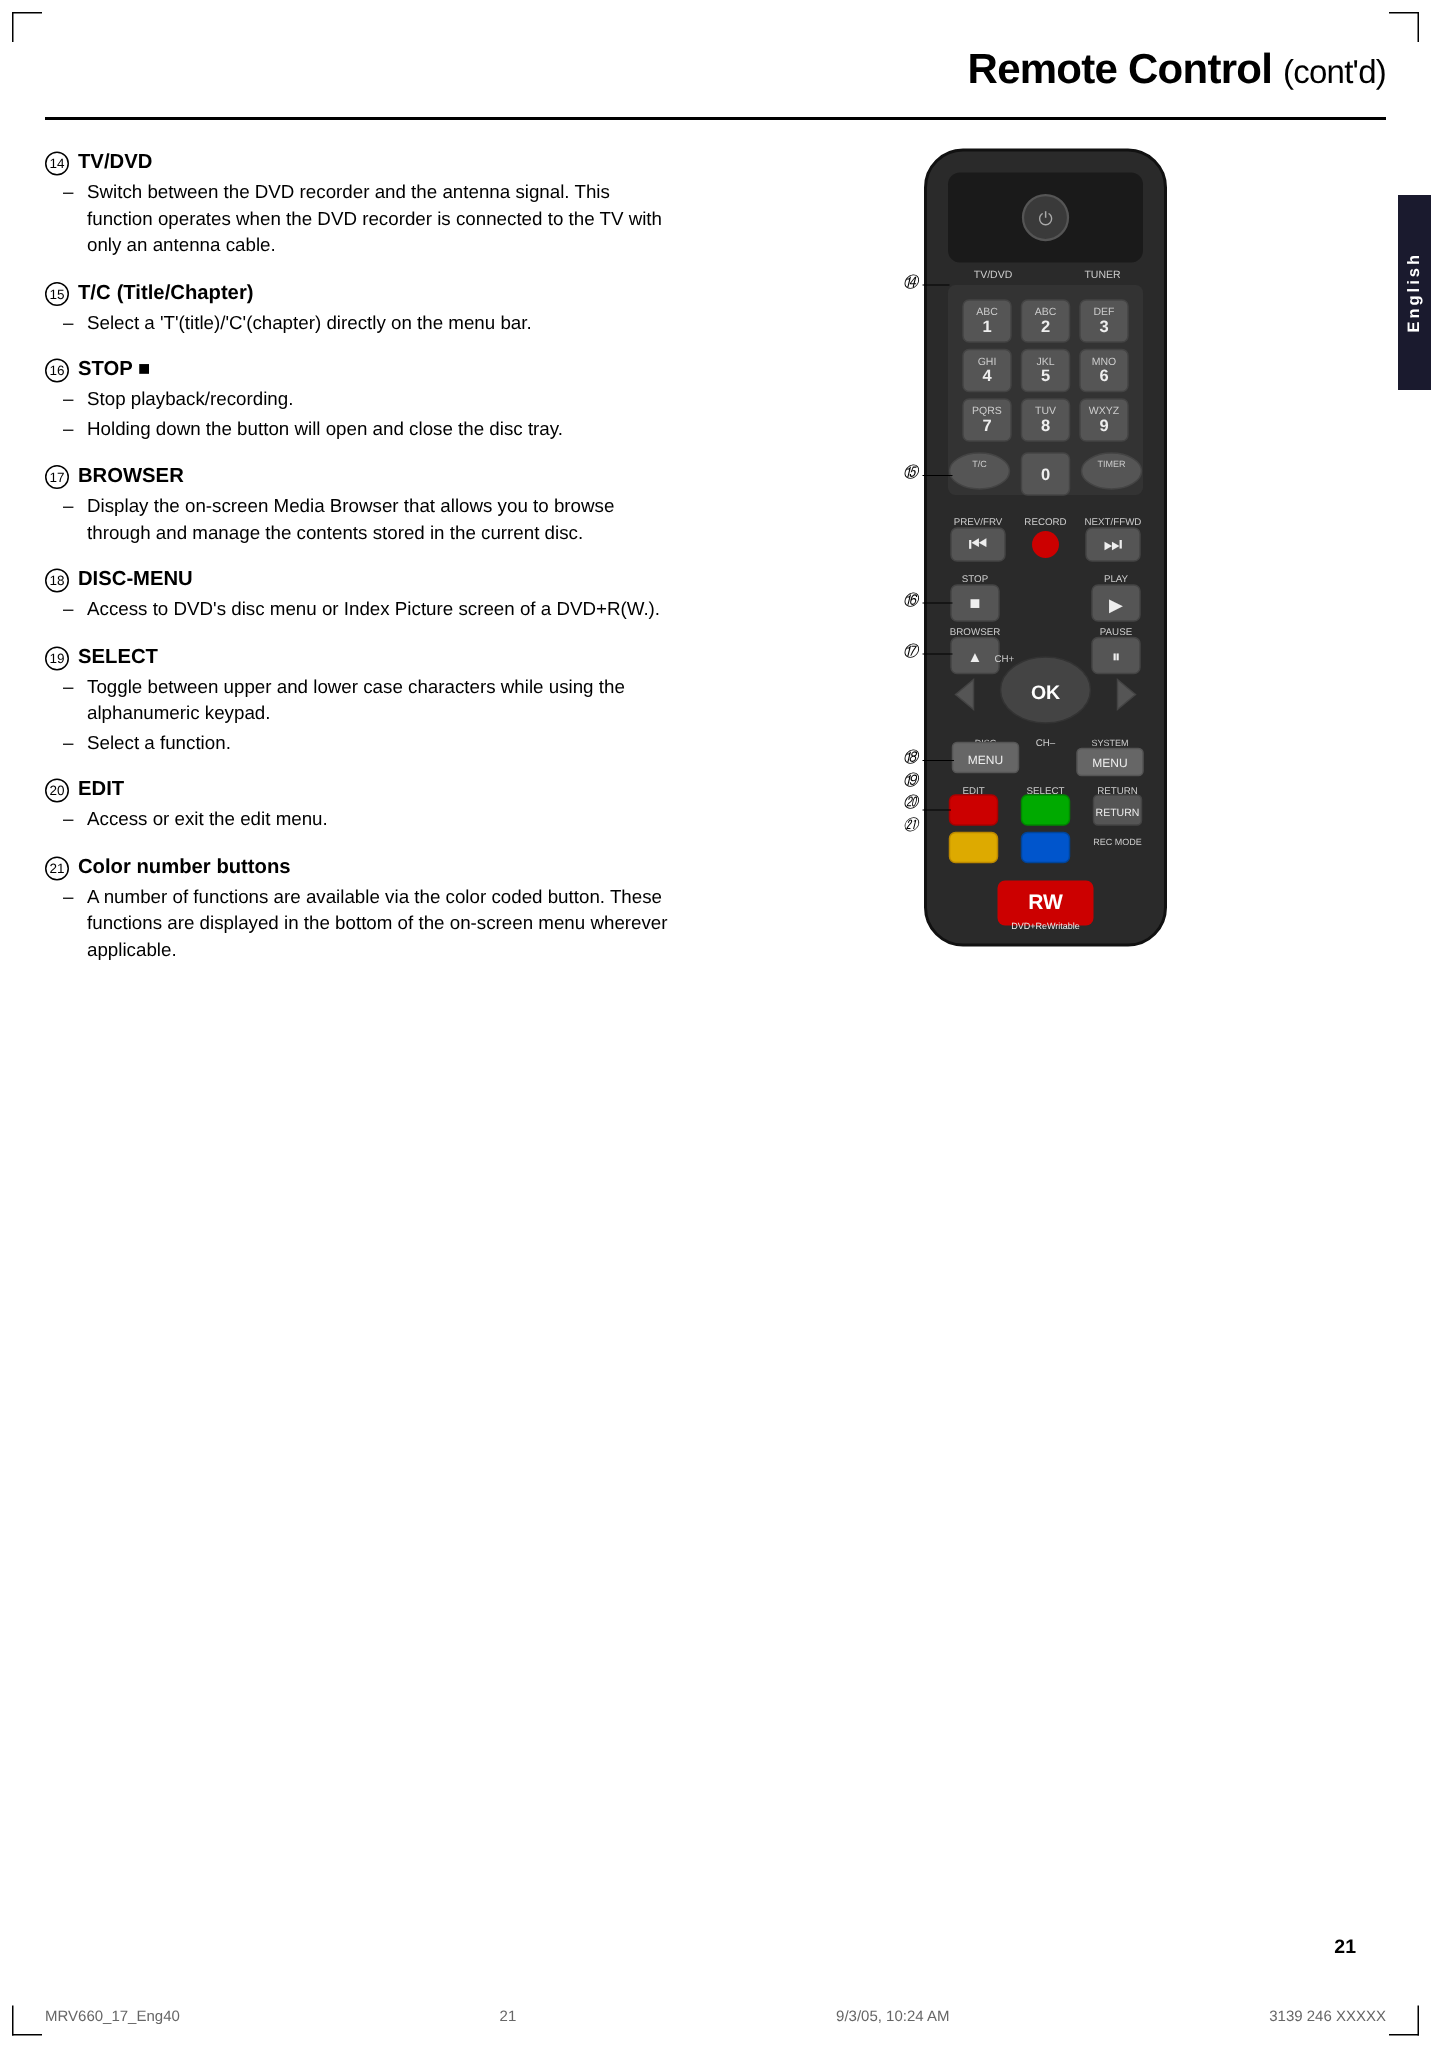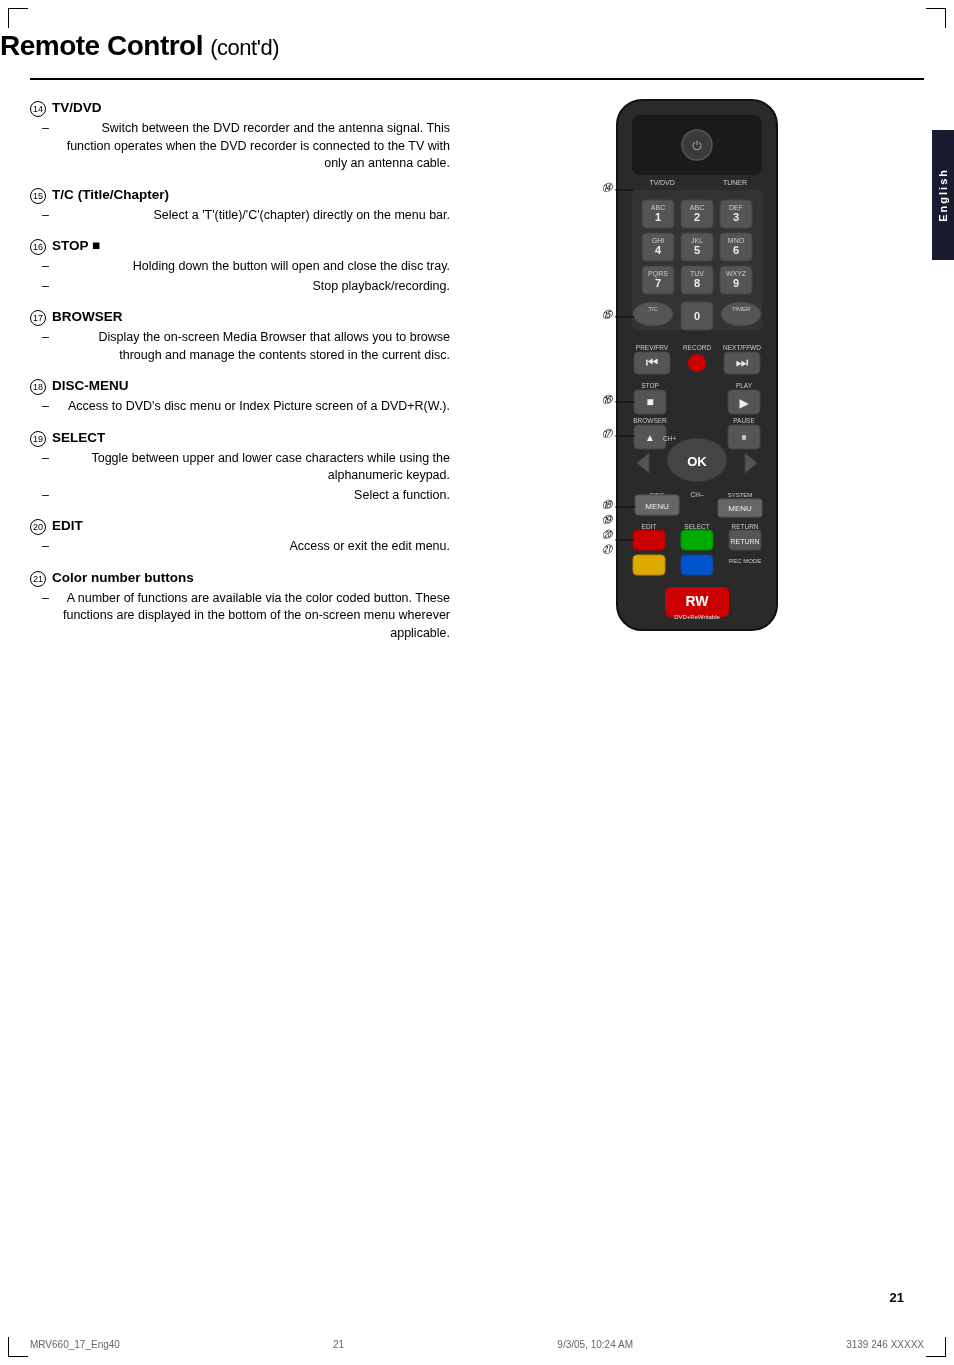--- a/index.html
+++ b/index.html
@@ -48,21 +48,22 @@
       transform: rotate(180deg);
       letter-spacing: 2px;
     }
 
     
     .page-header {
       position: absolute;
       top: 30px;
       left: 0;
       right: 0;
-      text-align: left;
+      text-align: right;
+      padding-right: 30px;
     }
     .page-header h1 {
       font-size: 28px;
       font-weight: bold;
       letter-spacing: -0.5px;
     }
     .page-header h1 .normal-weight {
       font-weight: normal;
       font-size: 22px;
     }
@@ -114,21 +115,20 @@
       border-radius: 50%;
       font-size: 9px;
       font-weight: normal;
       margin-right: 2px;
       flex-shrink: 0;
     }
 
     .section-bullets {
       list-style: none;
       padding-left: 12px;
-      text-align: right;
     }
     .section-bullets li {
       position: relative;
       padding-left: 16px;
       margin-bottom: 2px;
       font-size: 12.5px;
       line-height: 1.4;
     }
     .section-bullets li::before {
       content: '–';
@@ -216,22 +216,22 @@
         <li>Select a 'T'(title)/'C'(chapter) directly on the menu bar.</li>
       </ul>
     </div>
 
     <div class="section">
       <div class="section-title">
         <span class="circle-num">16</span>
         <span class="bold-title">STOP ■</span>
       </div>
       <ul class="section-bullets">
+        <li>Stop playback/recording.</li>
         <li>Holding down the button will open and close the disc tray.</li>
-        <li>Stop playback/recording.</li>
       </ul>
     </div>
 
     <div class="section">
       <div class="section-title">
         <span class="circle-num">17</span>
         <span class="bold-title">BROWSER</span>
       </div>
       <ul class="section-bullets">
         <li>Display the on-screen Media Browser that allows you to browse through and manage the contents stored in the current disc.</li>

